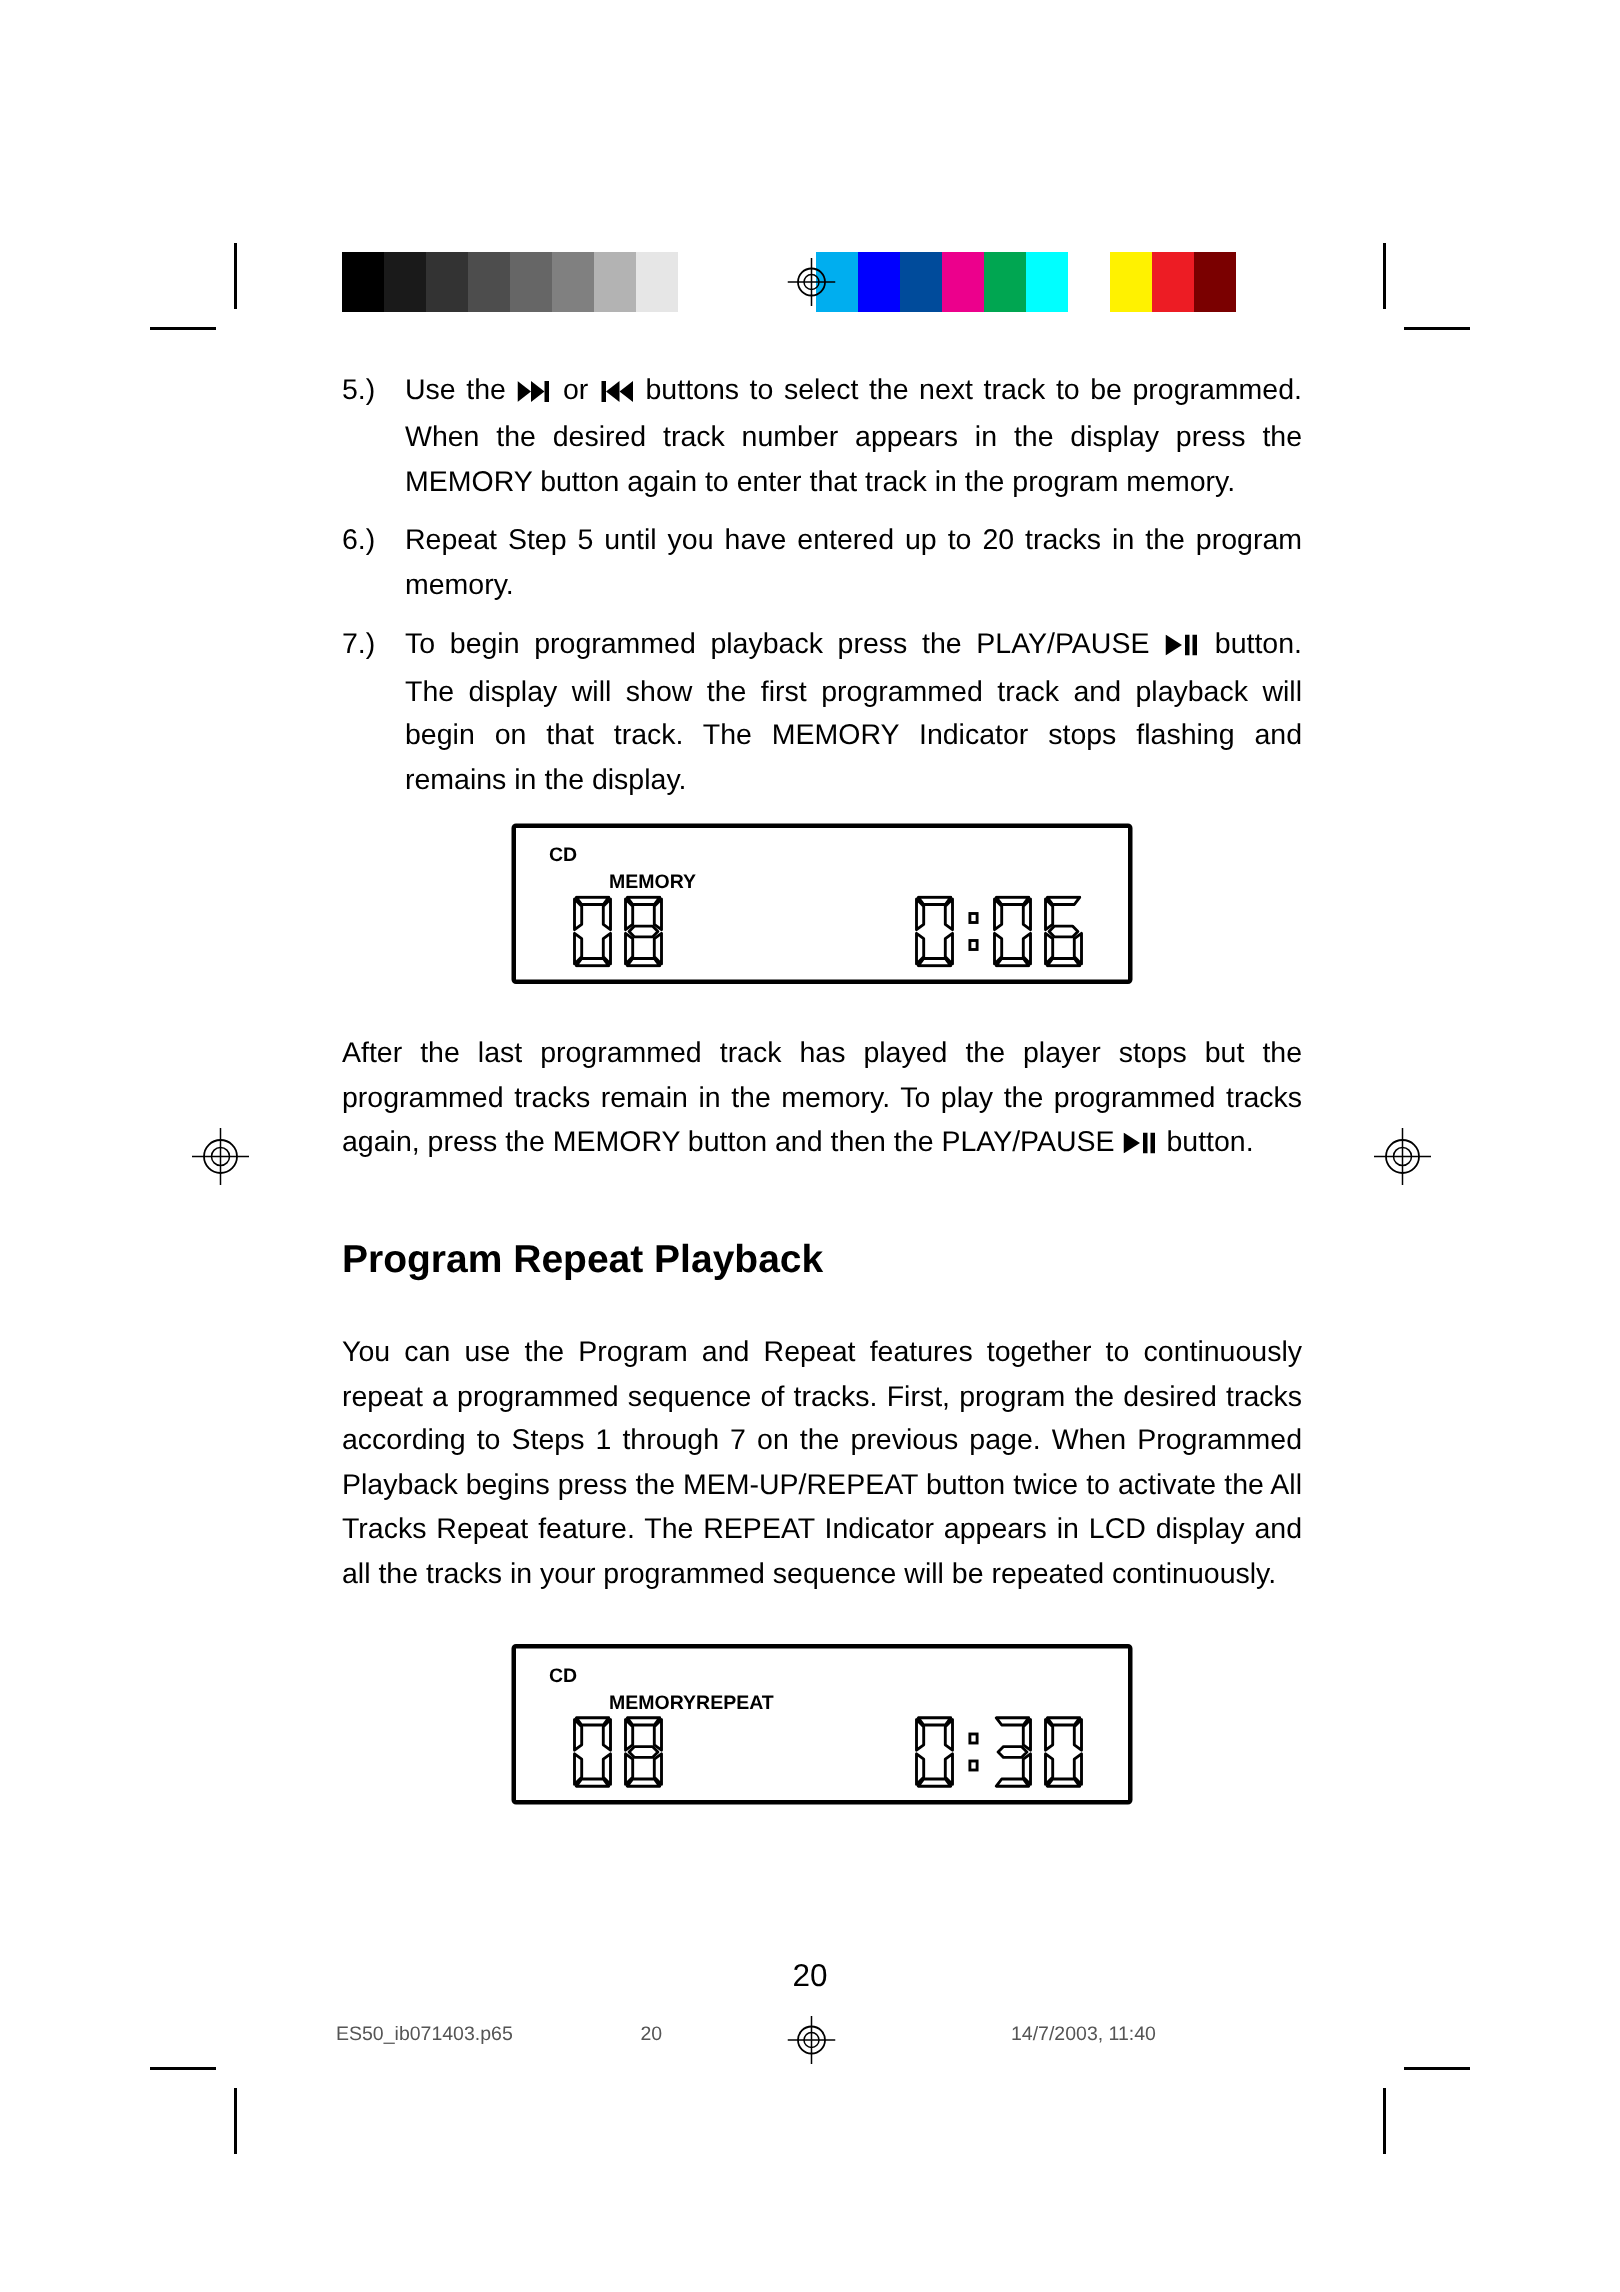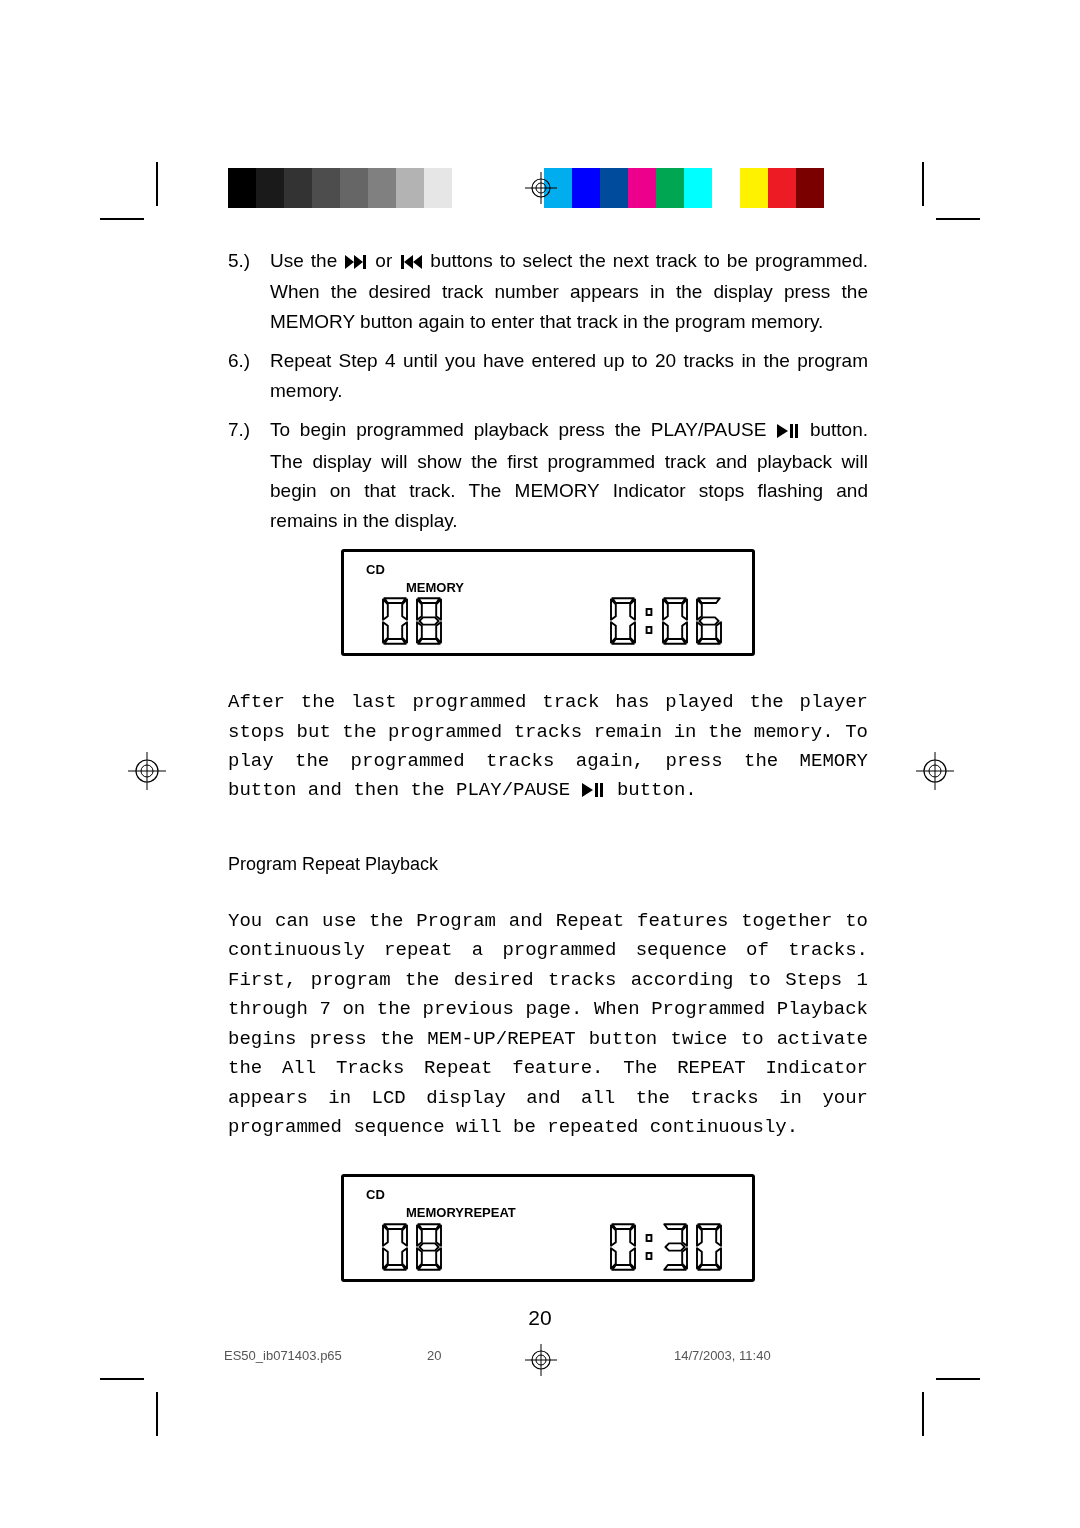--- a/index.html
+++ b/index.html
@@ -81,26 +81,25 @@
     display: inline-block;
     vertical-align: -2px;
     margin: 0 1px;
   }
 
   .para {
     font-size: 19px;
     line-height: 1.55;
     margin: 32px 0;
     text-align: justify;
-    font-family: Liberation Mono, monospace;
   }
 
   h2.section {
-    font-size: 18px;
-    font-weight: normal;
+    font-size: 26px;
+    font-weight: bold;
     margin: 46px 0 10px 0;
   }
 
   
   .lcd {
     margin: 14px auto 18px auto;
     width: 414px;
     border: 3px solid #000;
     border-radius: 3px;
     box-sizing: border-box;
@@ -251,21 +250,21 @@
                 <rect x="1" y="0" width="3" height="14" fill="#000"></rect>
                 <polygon points="13,0 4,7 13,14" fill="#000"></polygon>
                 <polygon points="22,0 13,7 22,14" fill="#000"></polygon>
               </svg>
           </span>
           <span> buttons to select the next track to be programmed. When the desired track number appears in the display press the MEMORY button again to enter that track in the program memory.</span>
         </span>
       </li>
       <li>
         <span class="num">6.)</span>
-        <span class="txt">Repeat Step 4 until you have entered up to 20 tracks in the program memory.</span>
+        <span class="txt">Repeat Step 5 until you have entered up to 20 tracks in the program memory.</span>
       </li>
       <li>
         <span class="num">7.)</span>
         <span class="txt">
           <span>To begin programmed playback press the PLAY/PAUSE </span>
           <span class="inline-icon">
             <svg width="22" height="14" viewBox="0 0 22 14">
                 <polygon points="0,0 11,7 0,14" fill="#000"></polygon>
                 <rect x="13" y="0" width="3" height="14" fill="#000"></rect>
                 <rect x="18" y="0" width="3" height="14" fill="#000"></rect>

